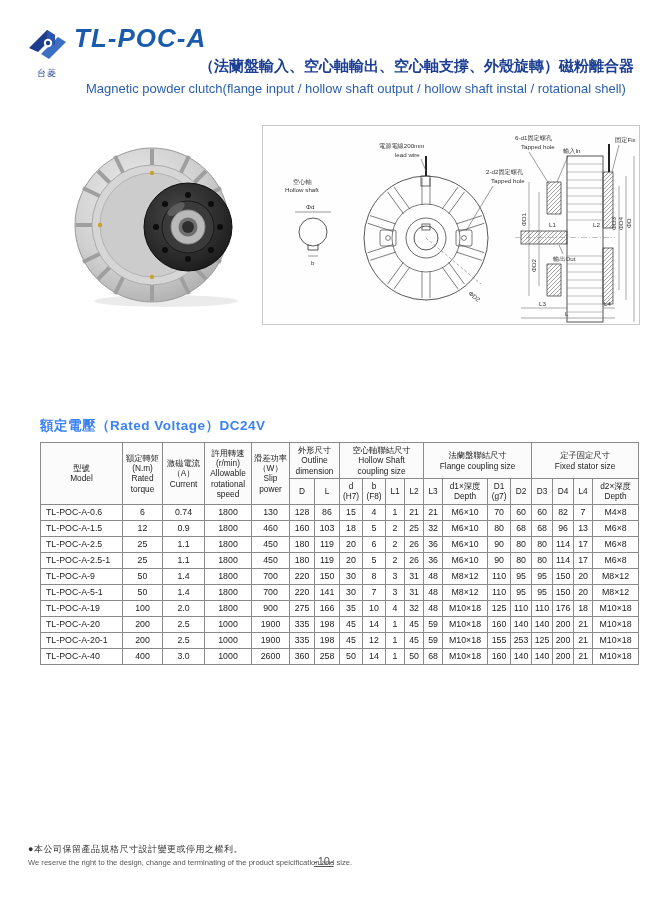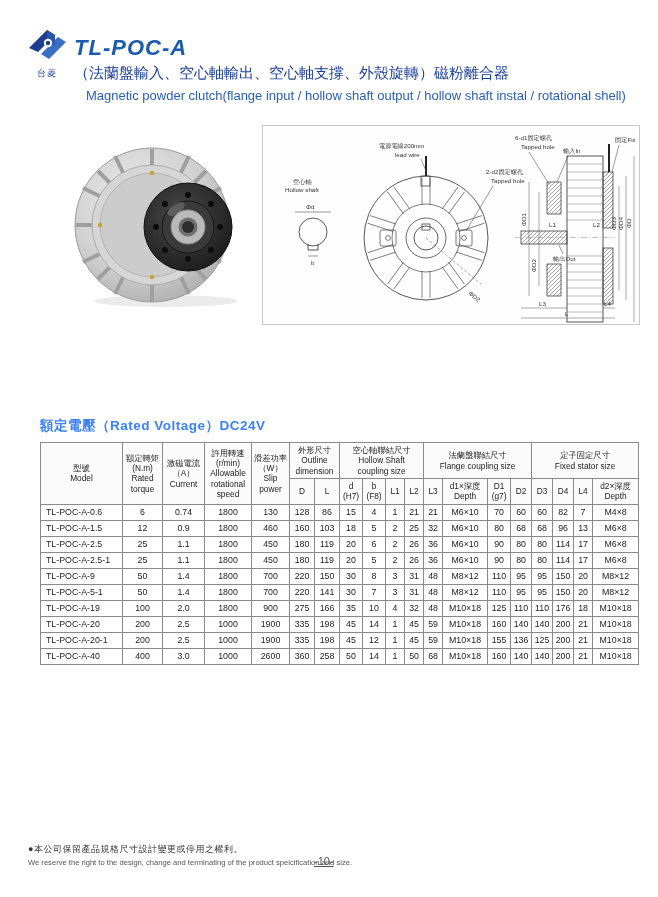--- a/index.html
+++ b/index.html
@@ -4,22 +4,22 @@
 <style>
   * { margin:0; padding:0; box-sizing:border-box; }
   html,body { background:#fff; }
   body { font-family:"Liberation Sans","DejaVu Sans",sans-serif; color:#222; }
   .page { position:relative; width:658px; height:897px; background:#fff; overflow:hidden; }
 
   
   .brand { position:absolute; left:24px; top:26px; width:46px; text-align:center; }
   .brand-name { font-size:9px; color:#1c3f94; letter-spacing:1px; margin-top:1px; }
   .title-block { position:absolute; left:74px; top:24px; width:560px; }
-  .main-title { font-size:22px; font-weight:bold; font-style:italic; color:#1a5cab; letter-spacing:1px; line-height:1.1;margin-top:12px; }
-  .sub-zh { font-size:15px; font-weight:normal; color:#1c3f94; margin-top:4px; white-space:nowrap; }
+  .main-title { font-size:26px; font-weight:bold; font-style:italic; color:#1a5cab; letter-spacing:1px; line-height:1.1; }
+  .sub-zh { font-size:15px; font-weight:bold; color:#1c3f94; margin-top:4px; white-space:nowrap;text-align:right; }
   .sub-en { font-size:13px; color:#2a5fae; margin-top:5px; margin-left:12px; white-space:nowrap; }
 
   
   .photo { position:absolute; left:70px; top:143px; width:195px; height:168px; }
   .drawing { position:absolute; left:262px; top:125px; width:378px; height:200px; border:1px solid #c9c9c9; background:#fefefe; }
   .drawing svg { display:block; }
   .dwg-txt { font-size:6.2px; fill:#333; font-family:"Liberation Sans",sans-serif; }
 
   
   .spec { position:absolute; left:40px; top:417px; width:598px; }
@@ -527,21 +527,21 @@
             <td>1900</td>
             <td>335</td>
             <td>198</td>
             <td>45</td>
             <td>12</td>
             <td>1</td>
             <td>45</td>
             <td>59</td>
             <td>M10×18</td>
             <td>155</td>
-            <td>136</td>
+            <td>253</td>
             <td>125</td>
             <td>200</td>
             <td>21</td>
             <td>M10×18</td>
           </tr>
           <tr>
             <td class="model">TL-POC-A-40</td>
             <td>400</td>
             <td>3.0</td>
             <td>1000</td>

